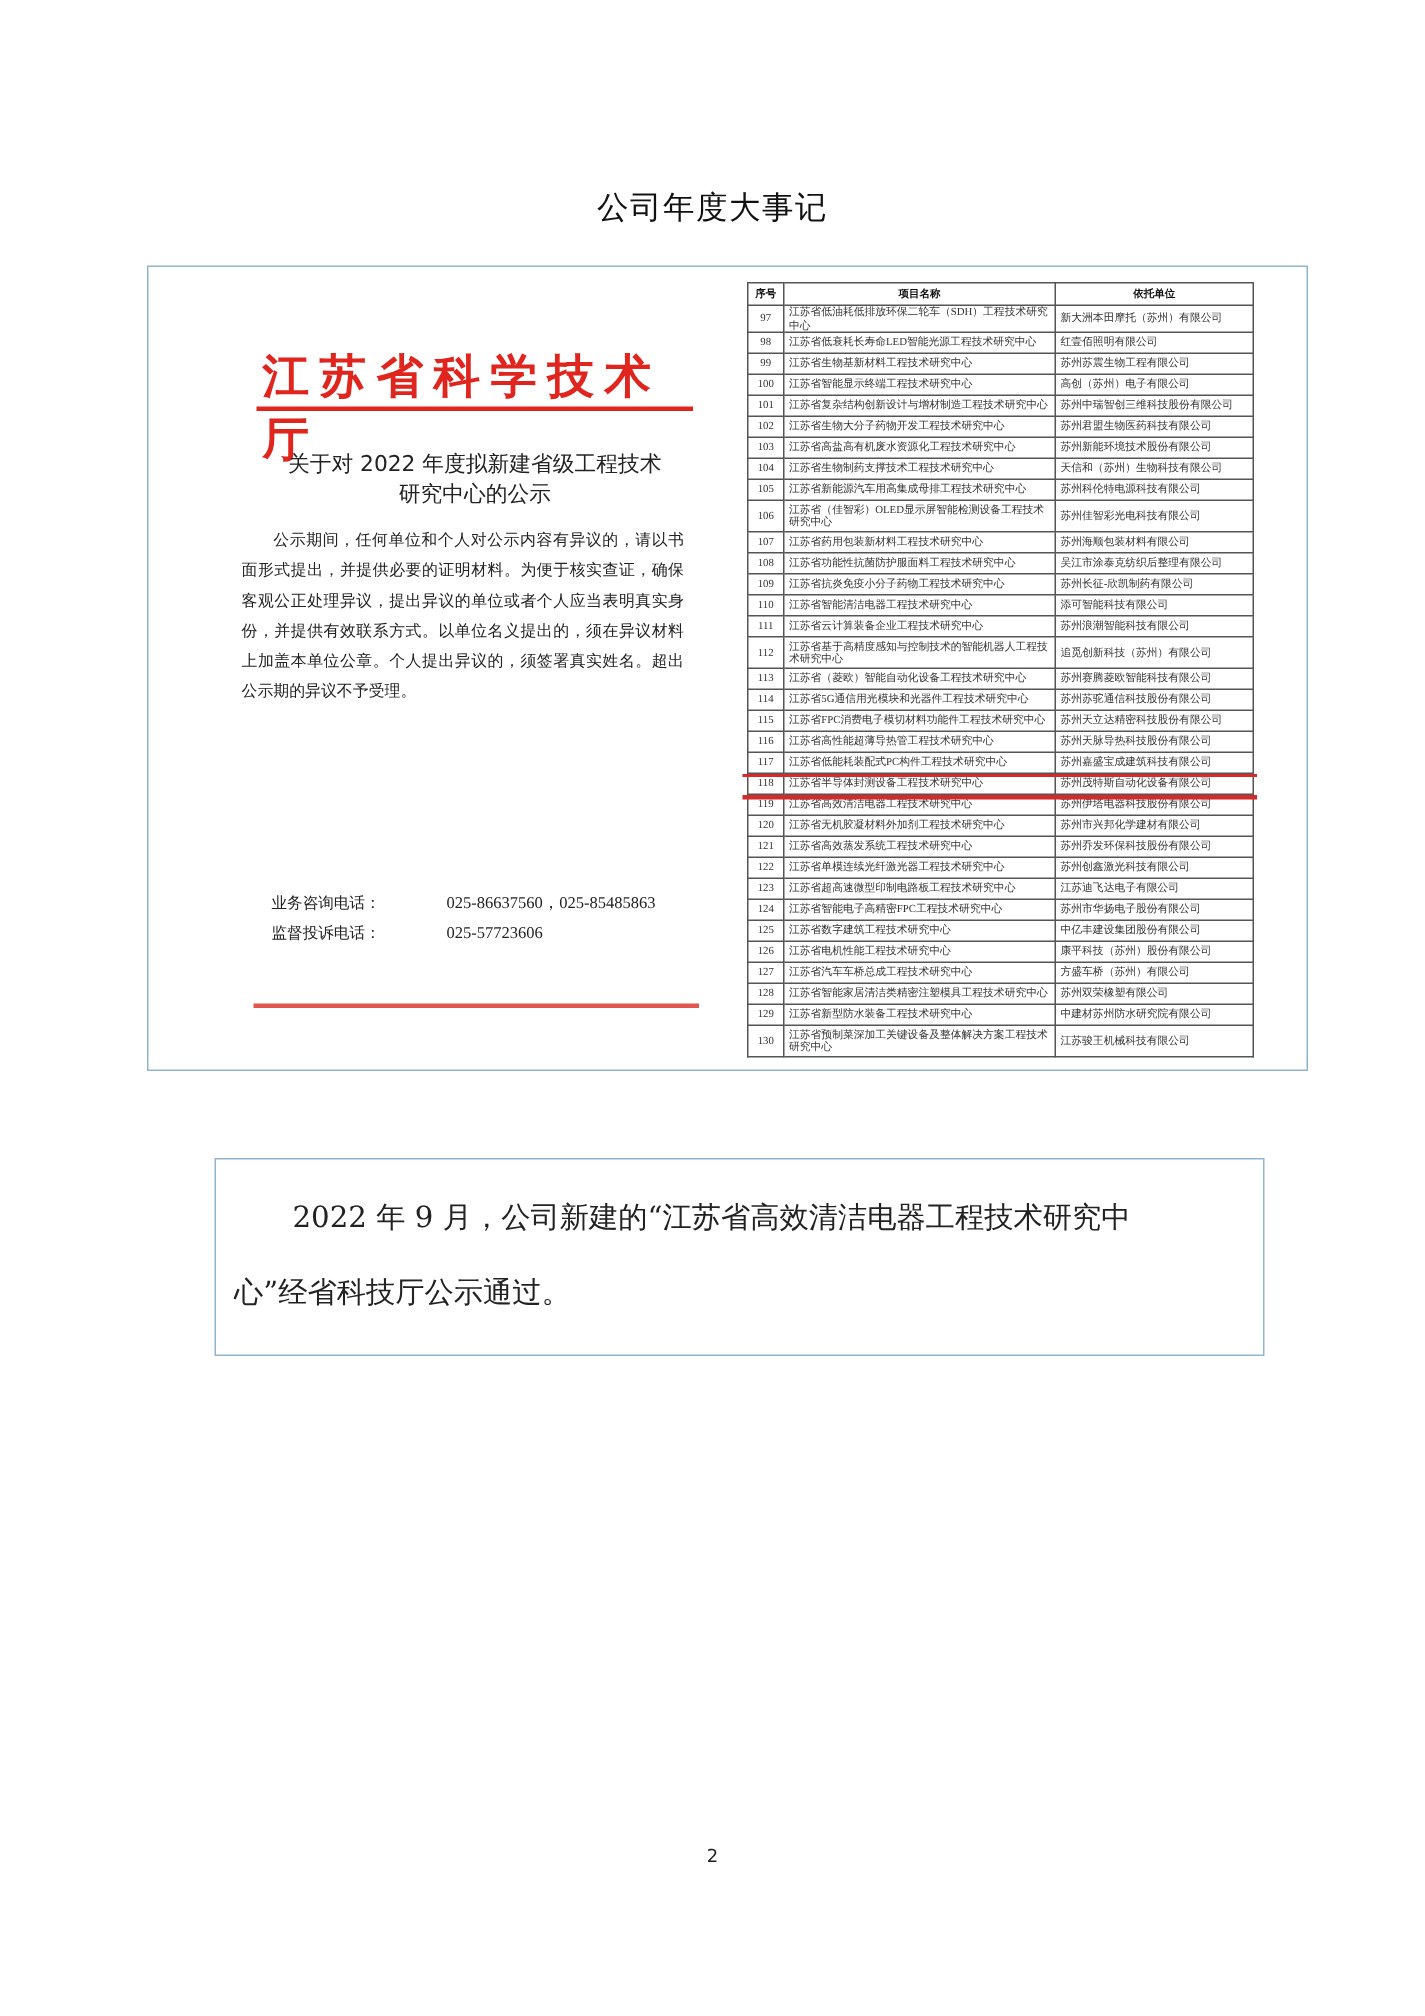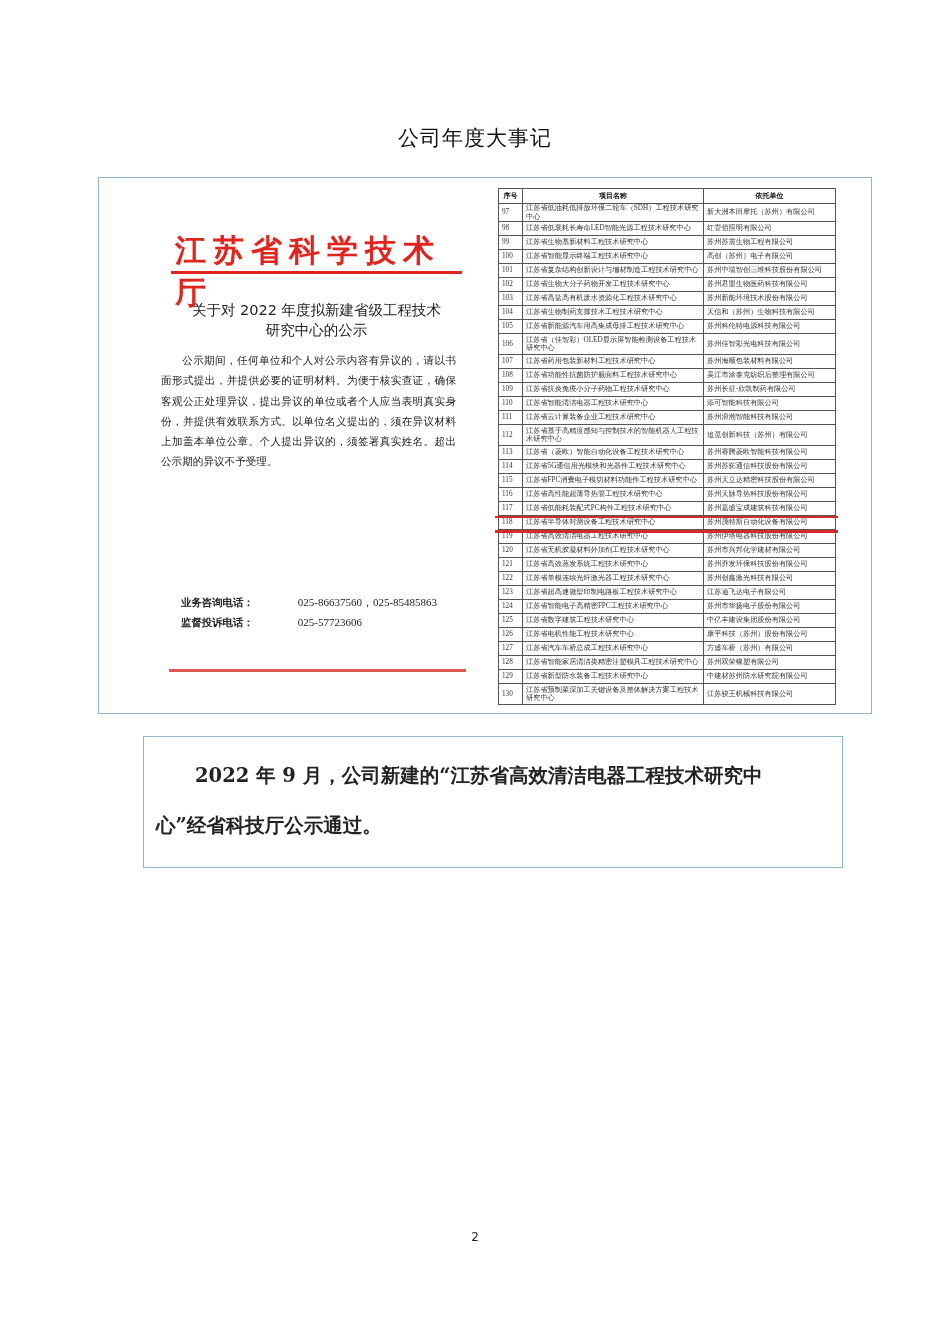--- a/index.html
+++ b/index.html
@@ -17,40 +17,40 @@
   .agency-name { position: absolute; left: 76px; top: 52px; width: 265px; text-align: justify;
                  text-align-last: justify; font-size: 31px; font-weight: bold; color: #e0251f;
                  letter-spacing: 6px; font-family: "DejaVu Sans", sans-serif; }
   .agency-rule { position: absolute; left: 72px; top: 93px; width: 291px; height: 3px; background: #e0251f; }
   .notice-title { position: absolute; left: 70px; top: 122px; width: 295px; text-align: center;
                   font-size: 14.5px; line-height: 20px; color: #222; }
   .notice-body { position: absolute; left: 62px; top: 172px; width: 295px; font-size: 10.6px;
                  line-height: 20.3px; color: #222; text-align: justify; }
   .notice-body p { margin: 0; text-indent: 2em; }
   .contacts { position: absolute; left: 82px; top: 414px; font-size: 10.4px; line-height: 20px; color: #222; }
-  .contacts .lbl { font-weight: bold; margin-top: 13px; }
+  .contacts .lbl { font-weight: normal; margin-top: 13px; }
   .contacts .num { font-family: "Liberation Serif", serif; font-size: 11px; padding-left: 44px; }
   .notice-footer-rule { position: absolute; left: 70px; top: 491px; width: 297px; height: 2.5px; background: #e0574f; }
 
   
   .table-wrap { position: absolute; left: 399px; top: 10px; width: 337px; }
   table.centers { border-collapse: collapse; width: 337px; table-layout: fixed;
                   font-family: "Liberation Serif", "DejaVu Serif", serif; font-size: 7.2px; color: #333; }
   table.centers th, table.centers td { border: 0.8px solid #555; padding: 0 3px; height: 13px; line-height: 8.5px;
                                        vertical-align: middle; overflow: hidden; }
   table.centers th { font-family: "DejaVu Sans", sans-serif; font-weight: bold; font-size: 7px; color: #111; text-align: center; height: 14px; }
-  table.centers td.idx { text-align: left; }
+  table.centers td.idx { text-align: center; }
   table.centers tr.tall td { height: 20px; }
   col.c1 { width: 24px; } col.c2 { width: 181px; } col.c3 { width: 132px; }
   .highlight { position: absolute; left: 396px; top: 352px; width: 343px; height: 3px; background: #d42a2a; }
   .highlight-top { position: absolute; left: 396px; top: 338px; width: 343px; height: 2px; background: #d42a2a; }
 
   
-  .caption-box { position: absolute; left: 143px; top: 736px; width: 700px; height: 132px;
-                 border: 1.3px solid #8fb6cc; box-sizing: border-box; font-weight: bold; }
+  .caption-box { position: absolute; left: 143px; top: 772px; width: 700px; height: 132px;
+                 border: 1.3px solid #8fb6cc; box-sizing: border-box; }
   .caption-text { position: absolute; left: 0; top: 14px; width: 698px; padding: 0 12px; box-sizing: border-box;
                   font-family: "DejaVu Serif", "Liberation Serif", serif; font-size: 19.5px; line-height: 50px; color: #222; }
   .caption-text span { display: block; }
   .caption-text .l1 { text-indent: 2em; }
 
   .page-number { position: absolute; left: 0; width: 950px; top: 1230px; text-align: center;
                  font-size: 12px; color: #222; }
 </style>
 </head>
 <body>

